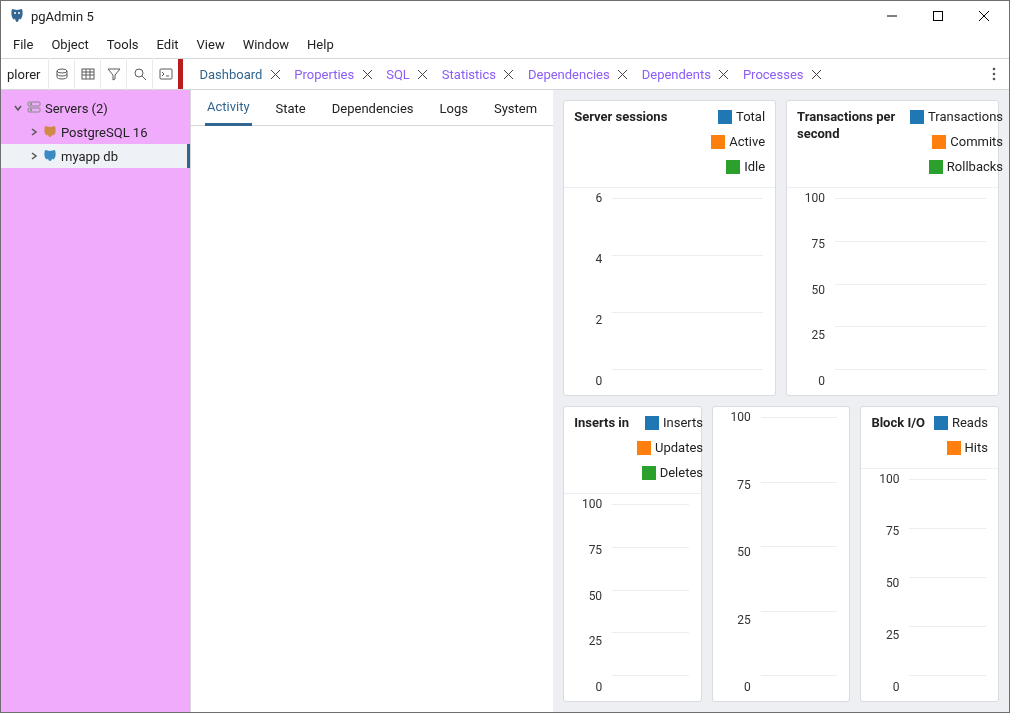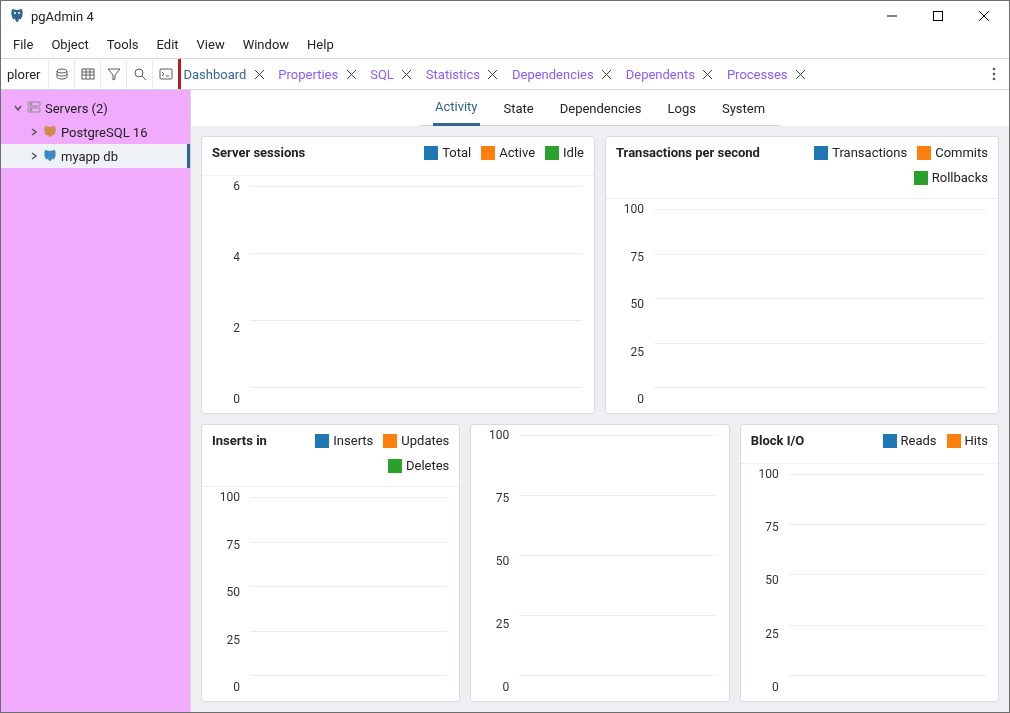--- a/index.html
+++ b/index.html
@@ -14,36 +14,36 @@
   .win-btn svg{stroke:#000;}
   
   .menubar{height:27px;display:flex;align-items:center;gap:2px;padding:0 4px;background:#fff;}
   .menubar .m{padding:3px 8px;border-radius:3px;}
   
   .toolrow{height:32px;display:flex;align-items:stretch;border-top:1px solid #d6d6d6;border-bottom:1px solid #d6d6d6;}
   .sidehead{display:flex;align-items:center;}
   .sidehead .lbl{padding:0 8px 0 6px;font-size:13px;color:#222;}
   .iconbtn{width:26px;height:32px;display:flex;align-items:center;justify-content:center;border-left:1px solid #e9e9ee;}
   .iconbtn svg{stroke:#5b5b5b;fill:none;}
-  .tabs{display:flex;align-items:center;gap:8px;border-left:3px solid #b91c1c;flex:1;}
+  .tabs{display:flex;align-items:center;gap:8px;padding-left:14px;border-left:5px solid #b91c1c;flex:1;}
   .tab{display:flex;align-items:center;gap:6px;padding:4px 2px;color:#8b5cf6;}
   .tab.active{color:#326690;font-weight:400;}
   .tab .x{width:14px;height:14px;display:flex;align-items:center;justify-content:center;}
   .more{width:30px;display:flex;align-items:center;justify-content:center;}
   
   .body{flex:1;display:flex;min-height:0;}
   .sidebar{width:190px;border-right:1px solid #d6d6d6;padding-top:6px;background:#f0abfc;overflow:hidden;}
   .tree-row{display:flex;align-items:center;height:24px;padding-right:6px;}
   .tree-row.sel{background:#eef2f6;border-right:3px solid #326690;}
   .tw{width:14px;height:14px;display:flex;align-items:center;justify-content:center;flex:0 0 auto;}
   .nodeicon{width:18px;height:18px;display:flex;align-items:center;justify-content:center;flex:0 0 auto;margin-right:2px;}
   .nodelabel{white-space:nowrap;}
   .ind{display:inline-block;}
   
-  .main{flex:1;display:flex;flex-direction:column;min-width:0;align-items:center;}
+  .main{flex:1;display:flex;flex-direction:row;min-width:0;}
   .subtabs{height:36px;display:flex;align-items:flex-end;padding:0 14px;gap:22px;border-bottom:1px solid #d6d6d6;background:#fff;}
   .subtab{padding:0 2px 9px 2px;color:#222;}
   .subtab.active{color:#326690;border-bottom:3px solid #326690;margin-bottom:-1px;}
   .dash{flex:1;background:#edeff3;padding:10px;display:grid;grid-template-columns:1fr 1fr 1fr;grid-template-rows:auto auto;gap:10px;overflow:auto;}
   .card{background:#fff;border:1px solid #d8dbe0;border-radius:3px;display:flex;flex-direction:column;}
   .chdr{display:flex;align-items:flex-start;padding:8px 10px 13px 10px;border-bottom:1px solid #eceef2;}
   .chdr .ctitle{font-weight:700;color:#222;flex:0 0 auto;max-width:55%;line-height:1.3;}
   .legend{display:flex;flex-wrap:wrap;gap:10px 10px;justify-content:flex-end;flex:1;margin-left:8px;}
   .leg{display:flex;align-items:center;gap:4px;color:#222;}
   .sw{width:14px;height:14px;display:inline-block;}
@@ -59,21 +59,21 @@
 <div class="window">
 
   <div class="titlebar">
     <span class="icon">
       <svg viewBox="0 0 16 16" width="16" height="16">
           <path fill="#336791" d="M3 1c2 0 3 1 5 1s3-1 5-1c1 3 1 7-1 10-1 1-2 0-2-1 0 2-1 4-2 4s-2-2-2-4c0 1-1 2-2 1C2 8 2 4 3 1z"></path>
           <circle cx="6" cy="5" r="1" fill="#fff"></circle>
           <circle cx="10" cy="5" r="1" fill="#fff"></circle>
         </svg>
     </span>
-    <span class="title">pgAdmin 4</span>
+    <span class="title">pgAdmin 5</span>
     <span class="spacer"></span>
     <div class="win-btn">
         <svg width="10" height="10" viewBox="0 0 10 10">
           <line x1="0" y1="5" x2="10" y2="5" stroke-width="1"></line>
         </svg>
       </div>
     <div class="win-btn">
         <svg width="10" height="10" viewBox="0 0 10 10">
           <rect x="0.5" y="0.5" width="9" height="9" fill="none" stroke-width="1"></rect>
         </svg>

